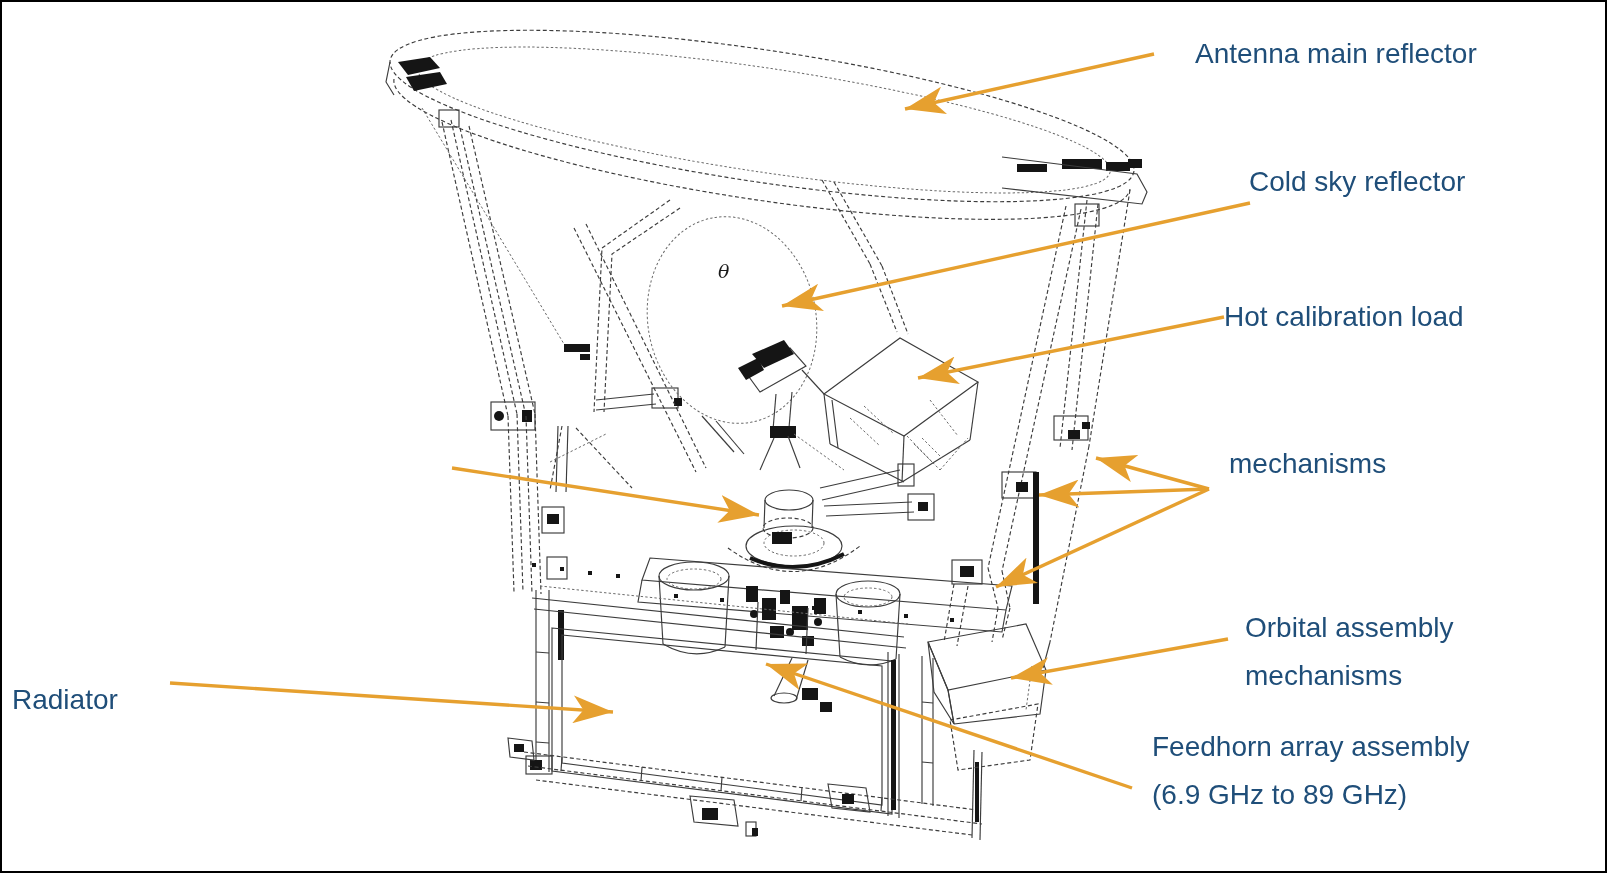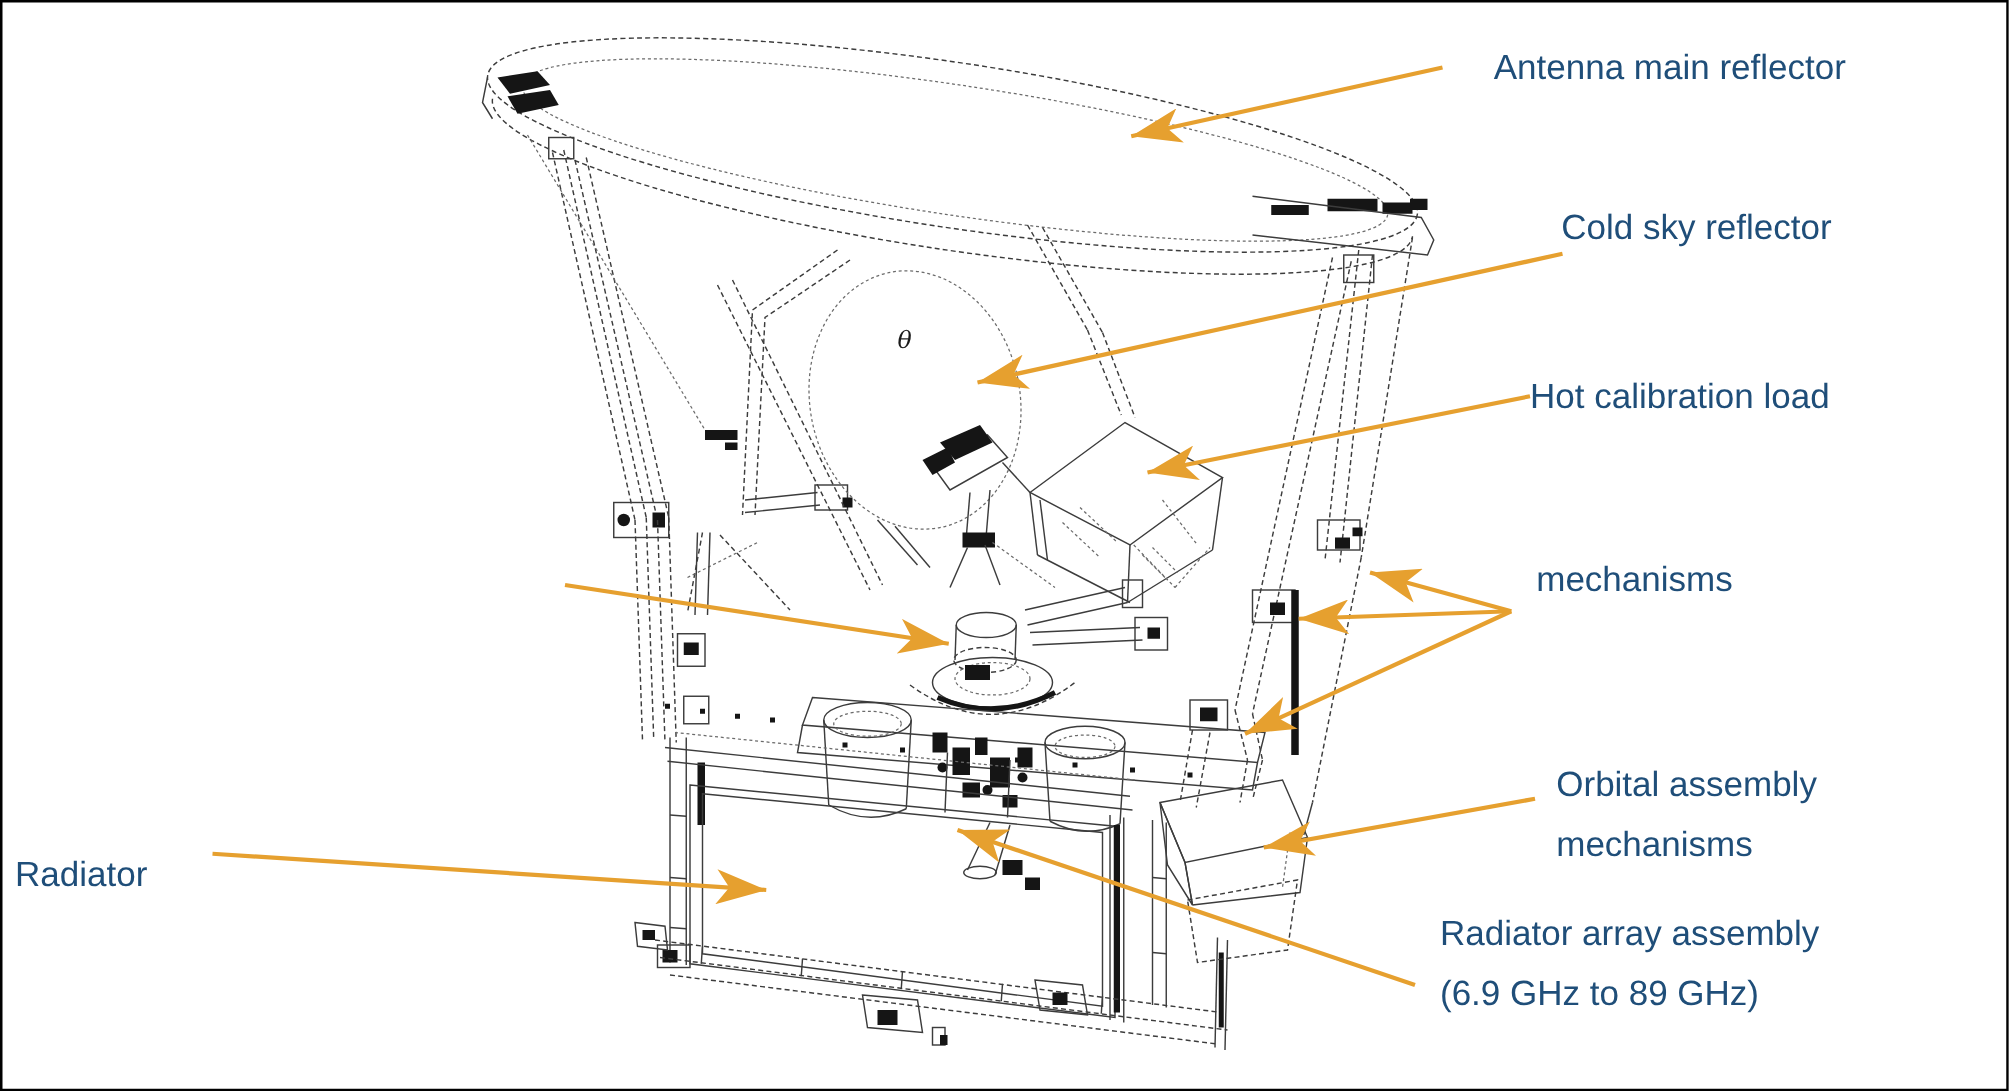--- a/index.html
+++ b/index.html
@@ -320,21 +320,21 @@
   <div class="lbl" style="left:1227px;top:438px">
     <span>mechanisms</span>
   </div>
 
   <div class="lbl" style="left:1243px;top:602px">
     <span>Orbital assembly</span>
     <span>mechanisms</span>
   </div>
 
   <div class="lbl" style="left:1150px;top:721px">
-    <span>Radiator array assembly</span>
+    <span>Feedhorn array assembly</span>
     <span>(6.9 GHz to 89 GHz)</span>
   </div>
 
 
   <div class="lbl" style="left:10px;top:674px">
     <span>Radiator</span>
   </div>
 
 </div>
 

